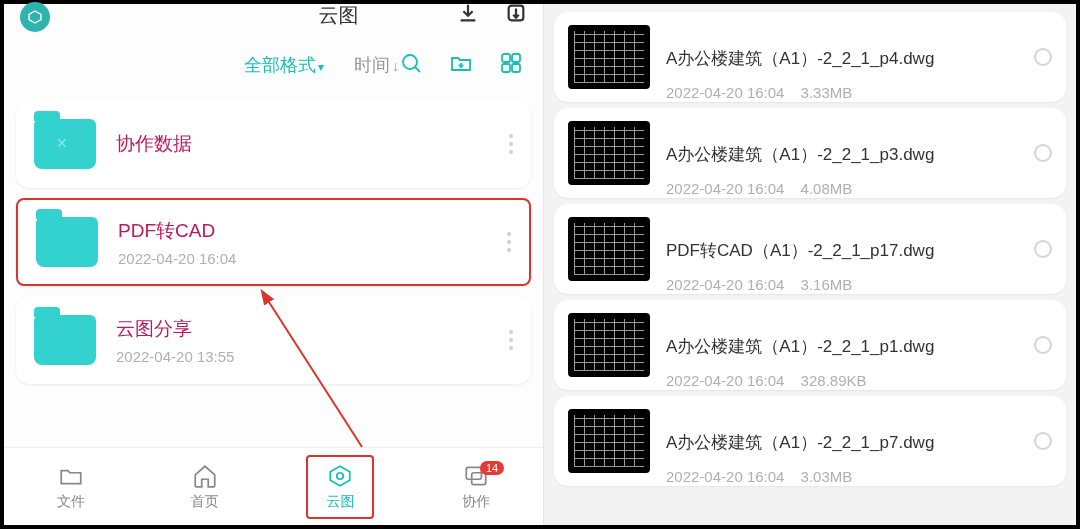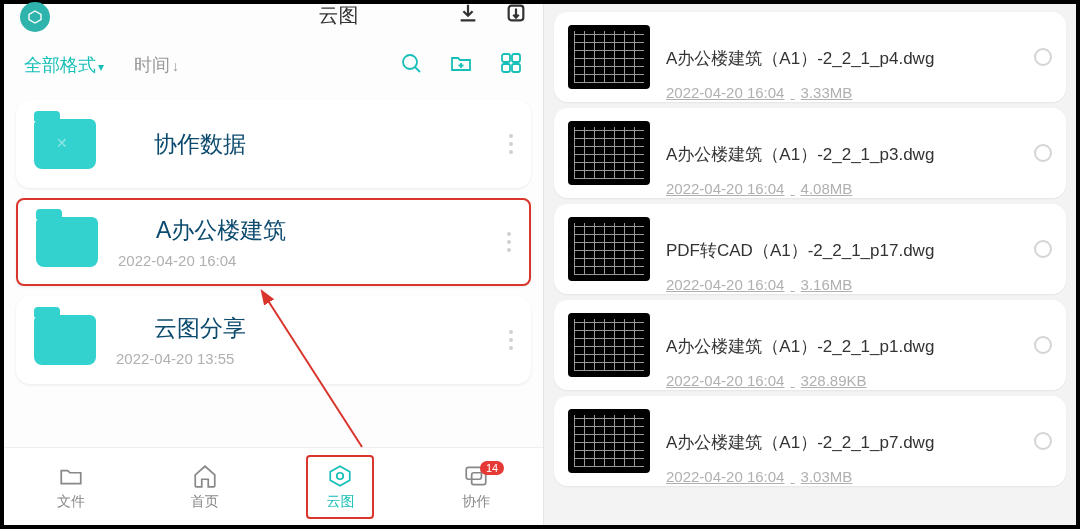--- a/index.html
+++ b/index.html
@@ -8,34 +8,34 @@
 
   
   .left-pane { width:540px; height:100%; display:flex; flex-direction:column; border-right:1px solid #e5e5e5; background:#fdfdfd; position:relative; }
   .top-row { height:36px; display:flex; align-items:center; padding:0 16px; justify-content:space-between; }
   .top-left { display:flex; align-items:center; gap:6px; }
   .logo-round { width:30px; height:30px; border-radius:50%; background:#2fb3ad; display:flex; align-items:center; justify-content:center; color:#fff; font-size:12px; margin-top:-10px; }
   .top-title { font-size:20px; color:#333; font-weight:500; margin-left:170px; margin-top:-14px;}
   .top-icons { display:flex; gap:26px; color:#333; margin-top:-14px;}
   .top-icons svg { width:22px; height:22px; }
 
-  .filter-bar { height:50px; display:flex; align-items:center; justify-content:space-between; padding:0 20px; }
+  .filter-bar { height:50px; display:flex; align-items:center; justify-content:flex-end; padding:0 20px; }
   .filter-left { display:flex; gap:30px; align-items:center; color:#16bfb7; font-size:18px; }
   .filter-left .time { color:#9a9a9a; }
   .filter-icons { display:flex; gap:26px; align-items:center; }
   .filter-icons svg { width:24px; height:24px; stroke:#16bfb7; fill:none; stroke-width:1.8; }
 
   .folder-list { flex:1; overflow:hidden; }
   .folder-card { background:#fff; border-radius:14px; margin:10px 12px; box-shadow:0 1px 3px rgba(0,0,0,0.08); display:flex; align-items:center; padding:14px 18px; height:88px; position:relative; }
   .folder-card.highlight { border:2px solid #d9352c; border-radius:8px; }
   .folder-icon { width:62px; height:50px; background:#34d2ce; border-radius:6px 6px 8px 8px; position:relative; margin-right:20px; flex-shrink:0; }
   .folder-icon::before { content:""; position:absolute; top:-8px; left:0; width:26px; height:10px; background:#34d2ce; border-radius:4px 4px 0 0; }
   .folder-icon.tools::after { content:"✕"; position:absolute; color:rgba(255,255,255,0.45); font-size:14px; left:22px; top:16px; }
   .folder-info { flex:1; }
-  .folder-name { font-size:23px; color:#0c4a6e;margin-left:38px; }
+  .folder-name { font-size:19px; color:#be185d; }
   .folder-date { font-size:15px; color:#b0b0b0; margin-top:6px; }
   .kebab { color:#cdcdcd; font-size:16px; line-height:4px; letter-spacing:0; display:flex; flex-direction:column; gap:4px; }
   .kebab span{ width:4px;height:4px;background:#d0d0d0;border-radius:50%;}
 
   .bottom-nav { height:78px; border-top:1px solid #eee; display:flex; align-items:center; justify-content:space-around; background:#fff; }
   .nav-item { display:flex; flex-direction:column; align-items:center; gap:4px; font-size:14px; color:#888; position:relative; padding:6px 18px; }
   .nav-item svg { width:28px; height:26px; stroke:#888; fill:none; stroke-width:1.6; }
   .nav-item.active { color:#16bfb7; border:2px solid #d9352c; border-radius:4px; }
   .nav-item.active svg{ stroke:#16bfb7; }
   .badge { position:absolute; top:4px; right:4px; background:#e53935; color:#fff; font-size:11px; border-radius:10px; padding:1px 6px; }
@@ -43,21 +43,21 @@
   
   .right-pane { flex:1; height:100%; background:#f3f3f3; overflow:hidden; padding:2px 0; }
   .file-card { background:#fff; border-radius:14px; margin:6px 10px; height:90px; display:flex; align-items:center; padding:10px 14px; box-shadow:0 1px 2px rgba(0,0,0,0.06); }
   .thumb { width:82px; height:64px; background:#000; border-radius:4px; margin-right:16px; flex-shrink:0; position:relative; overflow:hidden; }
   .thumb::after{ content:""; position:absolute; inset:6px; background:
       repeating-linear-gradient(0deg,#fff 0 1px,transparent 1px 8px),
       repeating-linear-gradient(90deg,#fff 0 1px,transparent 1px 10px);
       opacity:0.6;}
   .file-info { flex:1; min-width:0; }
   .file-name { font-size:17px; color:#333; white-space:nowrap; overflow:hidden; text-overflow:ellipsis;margin-top:33px; }
-  .file-meta { font-size:15px; color:#b0b0b0; margin-top:14px;text-decoration:underline; }
+  .file-meta { font-size:15px; color:#b0b0b0; margin-top:14px; }
   .file-meta .sep{ margin:0 6px; }
   .radio { width:18px; height:18px; border:2px solid #d5d5d5; border-radius:50%; margin-left:10px; flex-shrink:0; }
 
   
   .arrow-svg{ position:absolute; left:248px; top:283px; pointer-events:none; }
 </style>
 </head>
 <body>
 
 <div class="outer">
@@ -130,21 +130,21 @@
         <div class="kebab">
             <span></span>
             <span></span>
             <span></span>
           </div>
       </div>
 
       <div class="folder-card highlight">
         <div class="folder-icon"></div>
         <div class="folder-info">
-          <div class="folder-name">A办公楼建筑</div>
+          <div class="folder-name">PDF转CAD</div>
           <div class="folder-date">2022-04-20 16:04</div>
         </div>
         <div class="kebab">
             <span></span>
             <span></span>
             <span></span>
           </div>
       </div>
 
       <div class="folder-card">

